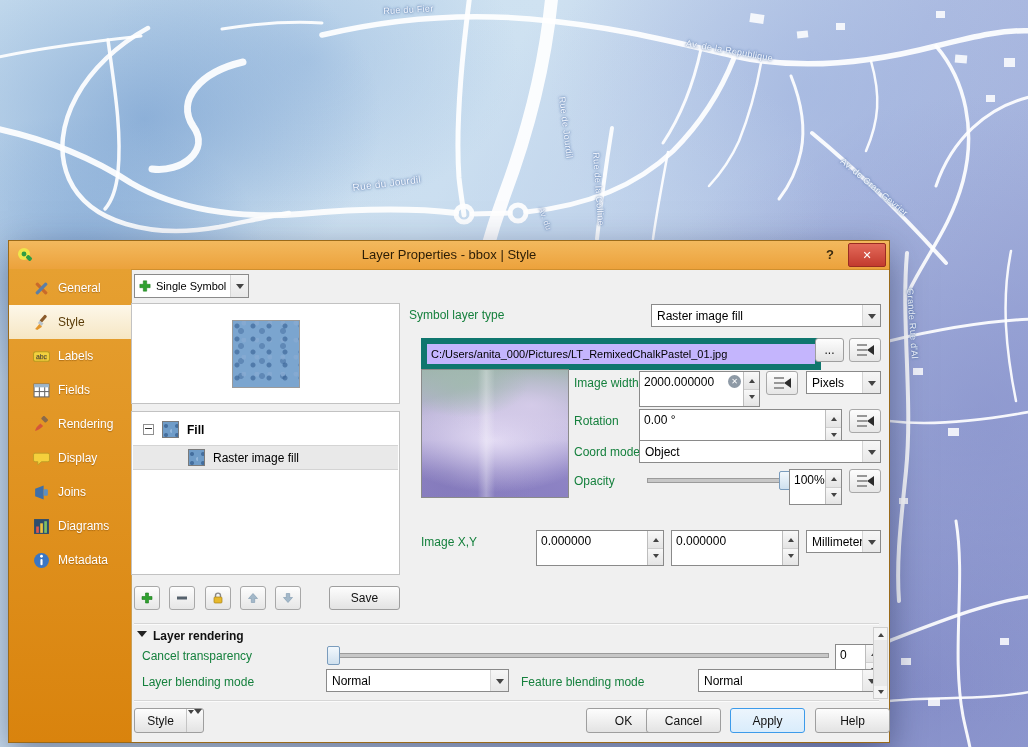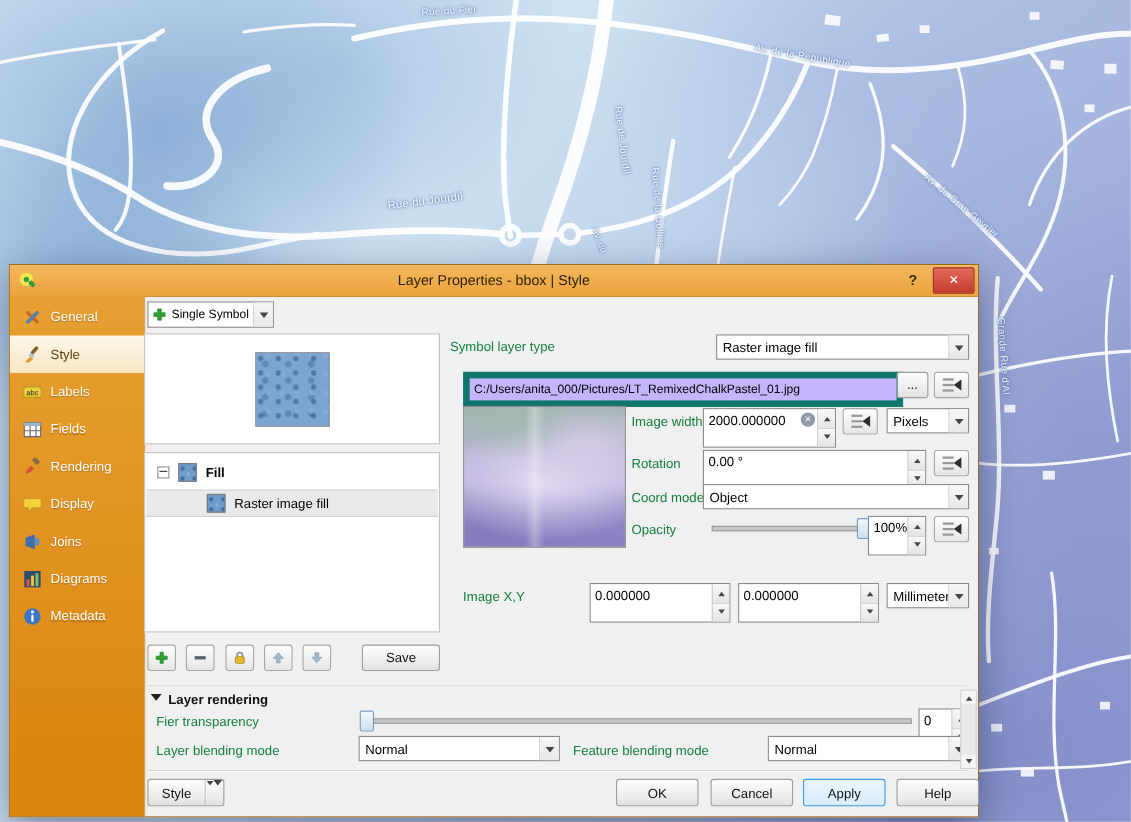--- a/index.html
+++ b/index.html
@@ -27,21 +27,21 @@
     font-size:13px;color:#2b1d06;}
   .tb-logo{position:absolute;left:8px;top:6px;width:16px;height:16px;}
   .tb-help{position:absolute;right:48px;top:4px;width:22px;height:20px;text-align:center;line-height:20px;
     font-size:13px;font-weight:bold;color:#3a2a10;cursor:default;}
   .tb-close{position:absolute;right:3px;top:2px;width:36px;height:22px;
     background:linear-gradient(#e36a5a,#c23b2e);border:1px solid #992c22;border-radius:2px;
     color:#fff;font-size:11px;text-align:center;line-height:22px;}
   
   .sidebar{position:absolute;left:0;top:28px;width:122px;bottom:0;
     background:linear-gradient(180deg,#e6a031,#d9830d);}
-  .side-item{height:34px;display:flex;align-items:center;gap:8px;padding-left:12px;
+  .side-item{height:34px;display:flex;align-items:center;gap:8px;padding-left:24px;
     color:#fff;font-size:12px;text-shadow:0 1px 1px rgba(110,60,0,.45);}
   .side-item.sel{background:linear-gradient(#fdf7e9,#f6e6c4);color:#5a3c08;text-shadow:none;}
   .side-item svg{width:17px;height:17px;flex:0 0 auto;}
   .dlg-body{position:absolute;left:122px;top:28px;right:0;bottom:0;background:#f0f0f0;
     border-left:1px solid #c9a059;}
   
   .lbl{position:absolute;font-size:12px;color:#15803d;white-space:nowrap;}
   .panel{position:absolute;background:#fff;border:1px solid #c2c2c2;}
   .combo{position:absolute;height:21px;background:#fff;border:1px solid #8a8a8a;display:flex;
     align-items:center;font-size:12px;}
@@ -441,21 +441,21 @@
   <div class="combo" style="left:797px;top:289px;width:73px;">
     <span class="cval">Millimeter</span>
     <span class="carr"></span>
   </div>
 
   <div class="hsep" style="left:125px;top:382px;width:745px;"></div>
   <div class="lr-head" style="left:128px;top:388px;">
     <span class="tri-dn" style="margin-top:0;"></span>
     <span>Layer rendering</span>
   </div>
-  <div class="lbl" style="left:133px;top:408px;">Fier transparency</div>
+  <div class="lbl" style="left:133px;top:408px;">Cancel transparency</div>
   <div class="slider" style="left:317px;top:404px;width:505px;height:20px;">
     <div class="track"></div>
     <div class="thumb" style="left:1px;"></div>
   </div>
   <div class="spin" style="left:826px;top:403px;width:47px;">
     <span class="val">0</span>
     <span class="arrows">
       <span class="sa">
           <i class="tu"></i>
         </span>
@@ -483,17 +483,17 @@
       </div>
   </div>
 
   <div class="hsep" style="left:125px;top:459px;width:745px;"></div>
   <div class="btn" style="left:125px;top:467px;width:68px;height:23px;justify-content:flex-start;">
     <span style="flex:1;text-align:center;">Style</span>
     <span class="stylebtn-arr">
         <span class="carr" style="border:none;background:none;"><i class="td" style="margin-top:0;"></i></span>
       </span>
   </div>
-  <div class="btn" style="left:551px;top:467px;width:73px;height:23px;">OK</div>
+  <div class="btn" style="left:577px;top:467px;width:73px;height:23px;">OK</div>
   <div class="btn" style="left:637px;top:467px;width:73px;height:23px;">Cancel</div>
   <div class="btn focusd" style="left:721px;top:467px;width:73px;height:23px;">Apply</div>
   <div class="btn" style="left:806px;top:467px;width:73px;height:23px;">Help</div>
 </div>
 
 </body></html>

